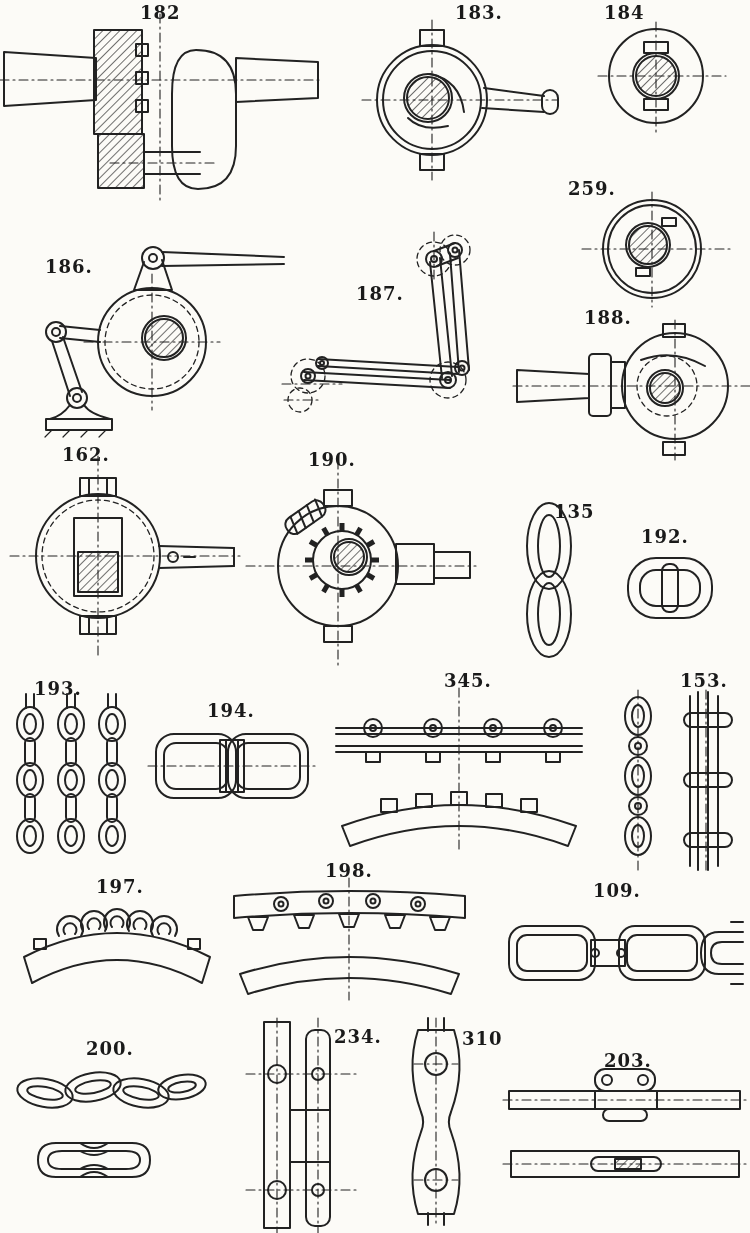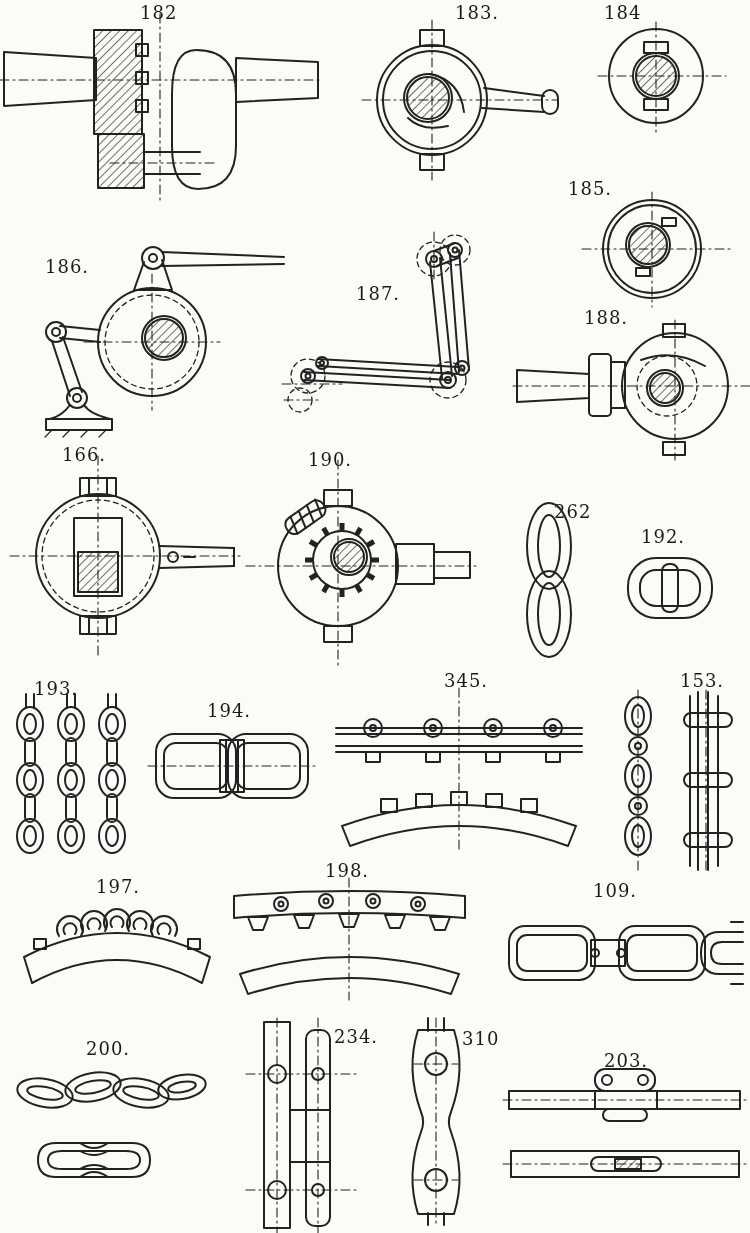--- a/index.html
+++ b/index.html
@@ -3,45 +3,45 @@
 <meta charset="utf-8">
 <style>
   html,body{margin:0;padding:0;background:#e8e6e0;}
   .page{
     position:relative;width:750px;height:1233px;margin:0 auto;
     background:#fcfbf7;overflow:hidden;
     font-family:"DejaVu Serif", serif;
   }
   .fig{position:absolute;}
   .fig-label{
-    position:absolute;font-size:18px;font-weight:normal;color:#1a1a1a;
+    position:absolute;font-size:18px;font-weight:bold;color:#1a1a1a;
     letter-spacing:1px;white-space:nowrap;
   }
   svg{display:block;overflow:visible;}
   .ink *{stroke:#222;fill:none;stroke-width:2;stroke-linejoin:round;stroke-linecap:round;}
   .ink .cl{stroke-dasharray:9 4 2 4;stroke-width:1.1;}
   .ink .dash{stroke-dasharray:5 4;stroke-width:1.3;}
   .ink .thick{stroke-width:5;stroke-linecap:butt;}
   .ink .thin{stroke-width:1.2;}
 </style>
 </head>
 <body>
 
 <div class="page">
 
   <div class="fig-label" style="left:140px;top:2px">182</div>
   <div class="fig-label" style="left:455px;top:2px">183.</div>
   <div class="fig-label" style="left:604px;top:2px">184</div>
-  <div class="fig-label" style="left:568px;top:178px">185.</div>
+  <div class="fig-label" style="left:568px;top:178px">259.</div>
   <div class="fig-label" style="left:45px;top:256px">186.</div>
   <div class="fig-label" style="left:356px;top:283px">187.</div>
   <div class="fig-label" style="left:584px;top:307px">188.</div>
-  <div class="fig-label" style="left:62px;top:444px">166.</div>
+  <div class="fig-label" style="left:62px;top:444px">162.</div>
   <div class="fig-label" style="left:308px;top:449px">190.</div>
-  <div class="fig-label" style="left:554px;top:501px">262</div>
+  <div class="fig-label" style="left:554px;top:501px">135</div>
   <div class="fig-label" style="left:641px;top:526px">192.</div>
   <div class="fig-label" style="left:34px;top:678px">193.</div>
   <div class="fig-label" style="left:207px;top:700px">194.</div>
   <div class="fig-label" style="left:444px;top:670px">345.</div>
   <div class="fig-label" style="left:680px;top:670px">153.</div>
   <div class="fig-label" style="left:96px;top:876px">197.</div>
   <div class="fig-label" style="left:325px;top:860px">198.</div>
   <div class="fig-label" style="left:593px;top:880px">109.</div>
   <div class="fig-label" style="left:86px;top:1038px">200.</div>
   <div class="fig-label" style="left:334px;top:1026px">234.</div>

